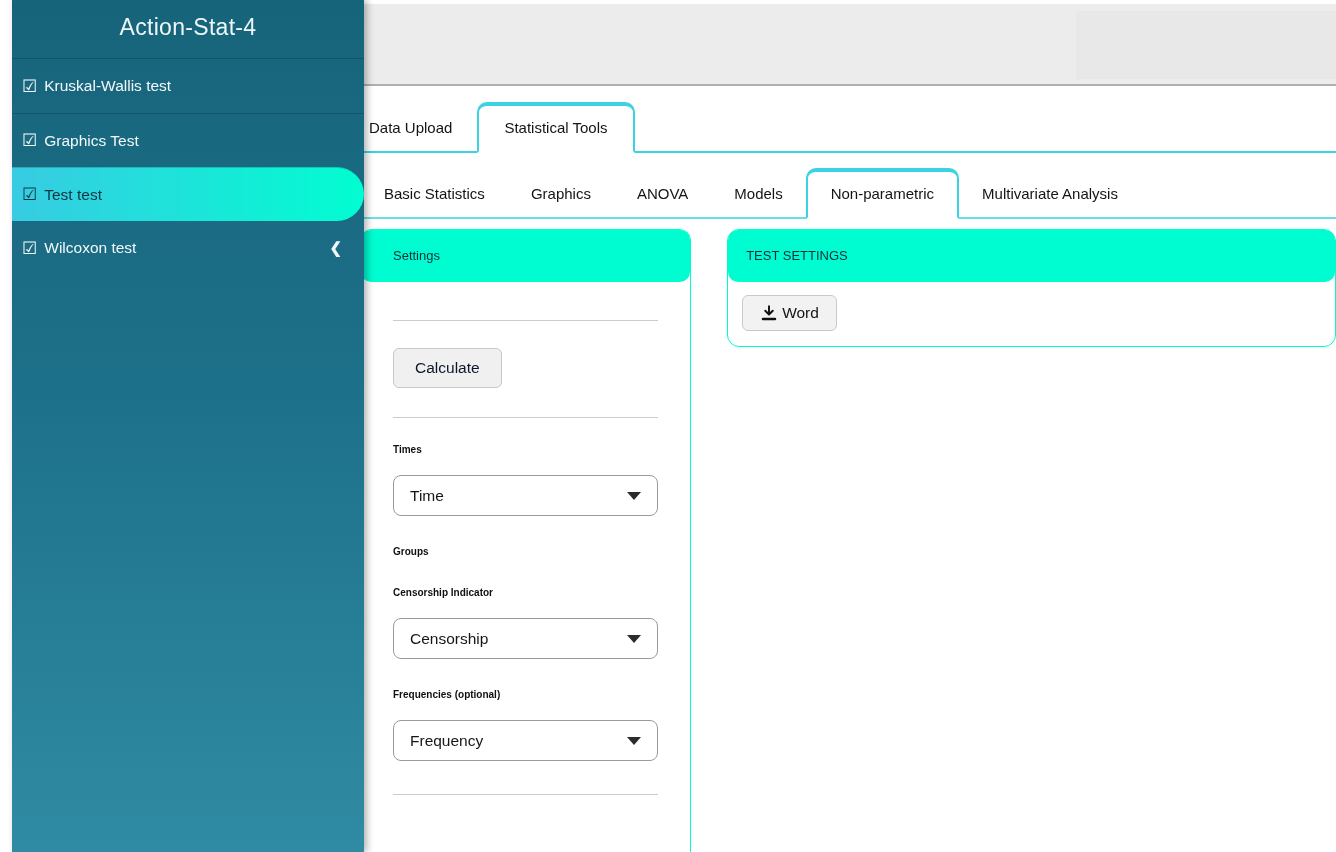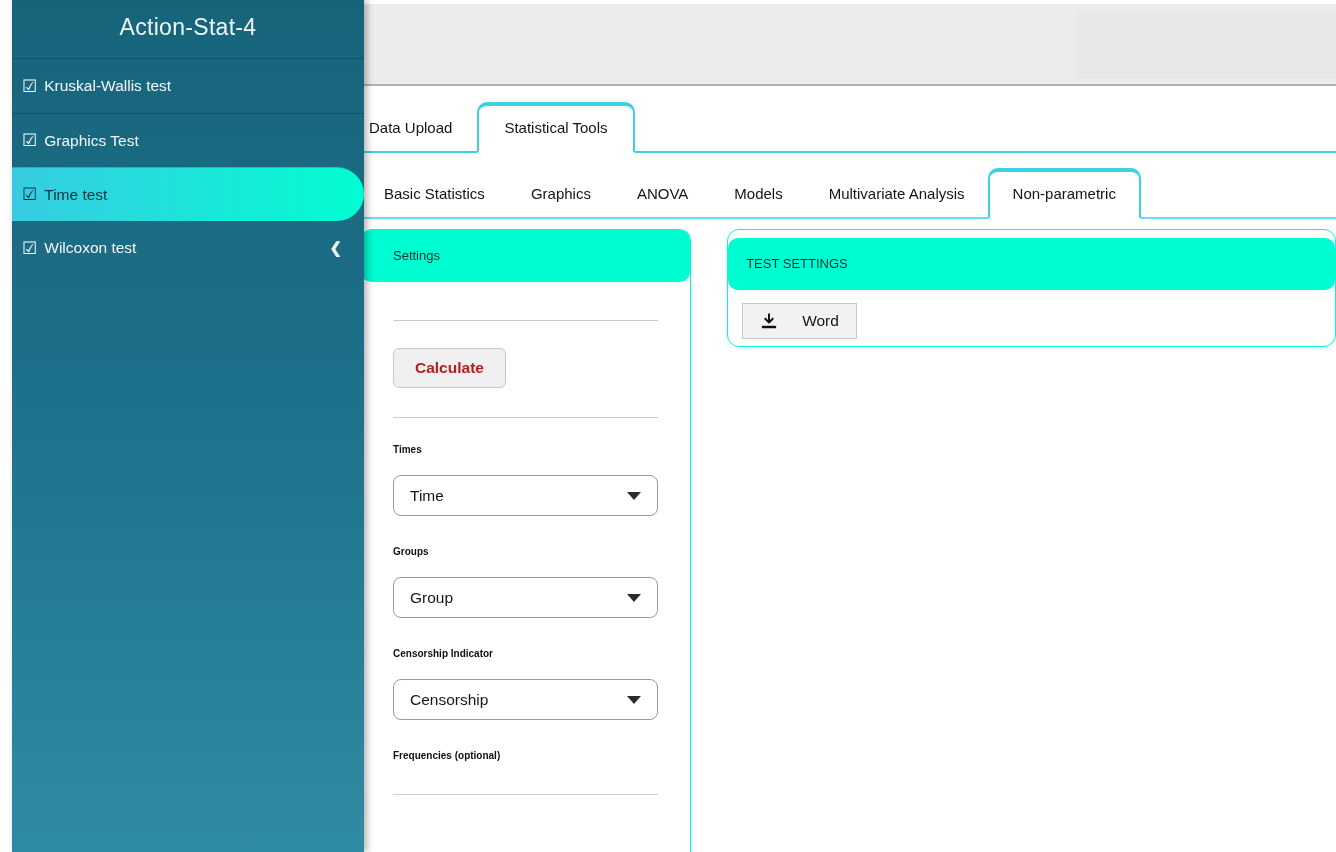--- a/index.html
+++ b/index.html
@@ -80,66 +80,66 @@
     border: 1px solid #00fdd1; border-bottom: none;
     border-radius: 12px 12px 0 0; background: #fff;
   }
   .settings-body { padding: 0 32px; }
   .settings-body hr { border: none; border-top: 1px solid #cccccc; }
   .hr-1 { margin-top: 38px; }
   .hr-2 { margin-top: 29px; }
   .hr-3 { margin-top: 33px; }
   .calc-button {
     display: inline-block; margin-top: 27px; padding: 10px 21px;
-    font-family: "Liberation Sans", sans-serif; font-size: 15.5px; color: #b91c1c;
-    background: #f0f0f0; border: 1px solid #c8c8c8; border-radius: 6px; cursor: pointer; font-weight: bold;
+    font-family: "Liberation Sans", sans-serif; font-size: 15.5px; color: #0f172a;
+    background: #f0f0f0; border: 1px solid #c8c8c8; border-radius: 6px; cursor: pointer;
   }
   .field-label { display: block; margin-top: 30px; font-weight: bold; font-size: 10px; color: #101010; }
   .field-label.first { margin-top: 26px; }
   .select-box {
     margin-top: 20px; height: 41px; border: 1px solid #9a9a9a; border-radius: 8px;
     display: flex; align-items: center; justify-content: space-between;
     padding: 0 16px; font-size: 15.5px; color: #161616; cursor: pointer; background: #fff;
   }
   .caret-down {
     width: 0; height: 0;
     border-left: 7px solid transparent; border-right: 7px solid transparent;
     border-top: 8px solid #2b2b2b;
   }
 
   .test-panel {
     width: 640px; height: 118px;
     border: 1px solid #00fdd1; border-radius: 12px; background: #fff;
   }
-  .test-panel .panel-header { padding-left: 18px; margin-top: 8px; }
+  .test-panel .panel-header { padding-left: 18px; }
   .word-button {
-    display: inline-flex; align-items: flex-end; gap: 24px;
+    display: inline-flex; align-items: flex-end; gap: 4px;
     margin: 13px 0 0 14px; padding: 8px 17px;
     font-family: "Liberation Sans", sans-serif; font-size: 15.5px; color: #141414;
-    background: #f2f2f2; border: 1px solid #c9c9c9; border-radius: 0; cursor: pointer;
+    background: #f2f2f2; border: 1px solid #c9c9c9; border-radius: 6px; cursor: pointer;
   }
   .dl-icon { display: block; }
 </style>
 </head>
 <body>
 
 <aside class="sidebar">
   <div class="sidebar-title">Action-Stat-4</div>
   <nav class="sidebar-nav">
     <div class="nav-item">
       <span class="chk">☑</span>
       <span>Kruskal-Wallis test</span>
     </div>
     <div class="nav-item">
       <span class="chk">☑</span>
       <span>Graphics Test</span>
     </div>
     <div class="nav-item active">
       <span class="chk">☑</span>
-      <span>Time test</span>
+      <span>Test test</span>
     </div>
     <div class="nav-item">
       <span class="chk">☑</span>
       <span>Wilcoxon test</span>
       <span class="collapse-chevron">❮</span>
     </div>
   </nav>
 </aside>
 
 <main class="content">
@@ -150,52 +150,52 @@
   <div class="tab-bar">
     <div class="tab">Data Upload</div>
     <div class="tab active">Statistical Tools</div>
   </div>
 
   <div class="sub-tab-bar">
     <div class="tab">Basic Statistics</div>
     <div class="tab">Graphics</div>
     <div class="tab">ANOVA</div>
     <div class="tab">Models</div>
+    <div class="tab active">Non-parametric</div>
     <div class="tab">Multivariate Analysis</div>
-    <div class="tab active">Non-parametric</div>
   </div>
 
   <div class="panels">
 
     <section class="settings-panel">
       <header class="panel-header">Settings</header>
       <div class="settings-body">
         <hr class="hr-1">
         <button class="calc-button">Calculate</button>
         <hr class="hr-2">
 
         <label class="field-label first">Times</label>
         <div class="select-box">
           <span>Time</span>
           <span class="caret-down"></span>
         </div>
 
         <label class="field-label">Groups</label>
-        <div class="select-box">
-          <span>Group</span>
-          <span class="caret-down"></span>
-        </div>
 
         <label class="field-label">Censorship Indicator</label>
         <div class="select-box">
           <span>Censorship</span>
           <span class="caret-down"></span>
         </div>
 
         <label class="field-label">Frequencies (optional)</label>
+        <div class="select-box">
+          <span>Frequency</span>
+          <span class="caret-down"></span>
+        </div>
 
         <hr class="hr-3">
       </div>
     </section>
 
     <section class="test-panel">
       <header class="panel-header">TEST SETTINGS</header>
       <div>
         <button class="word-button">
           <svg class="dl-icon" width="18" height="18" viewBox="0 0 24 24" fill="none" stroke="#111111" stroke-width="2.6" stroke-linecap="round" stroke-linejoin="round">

